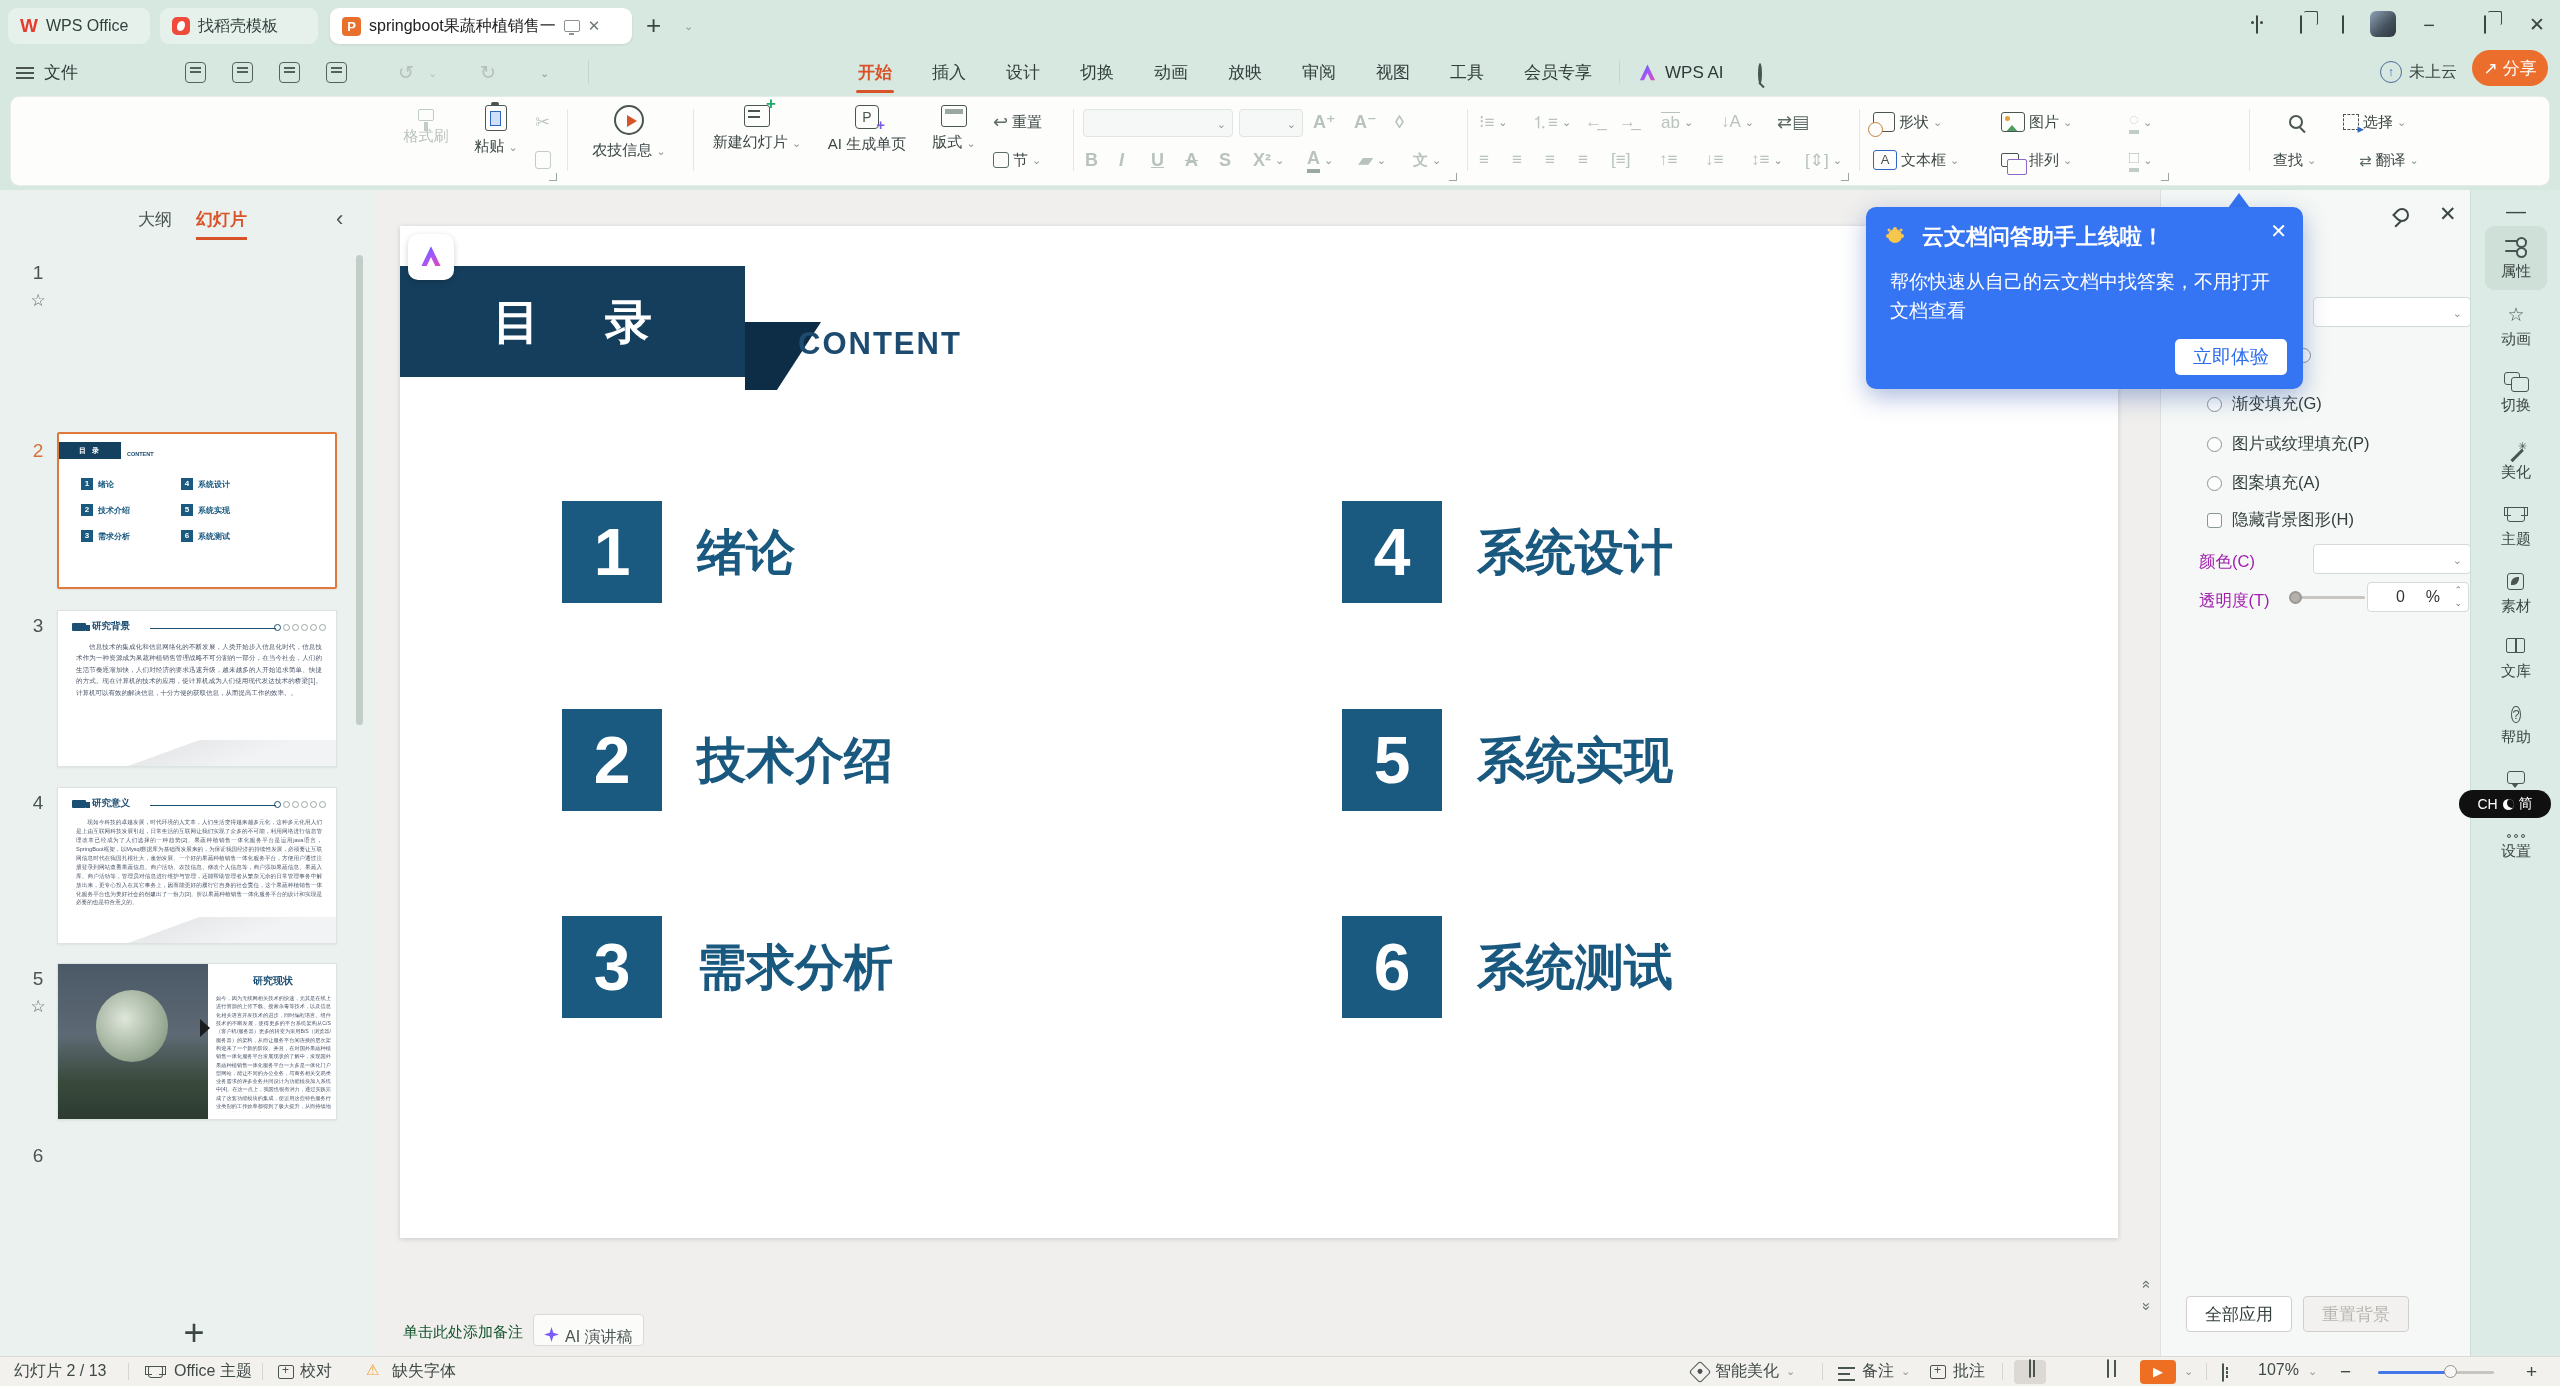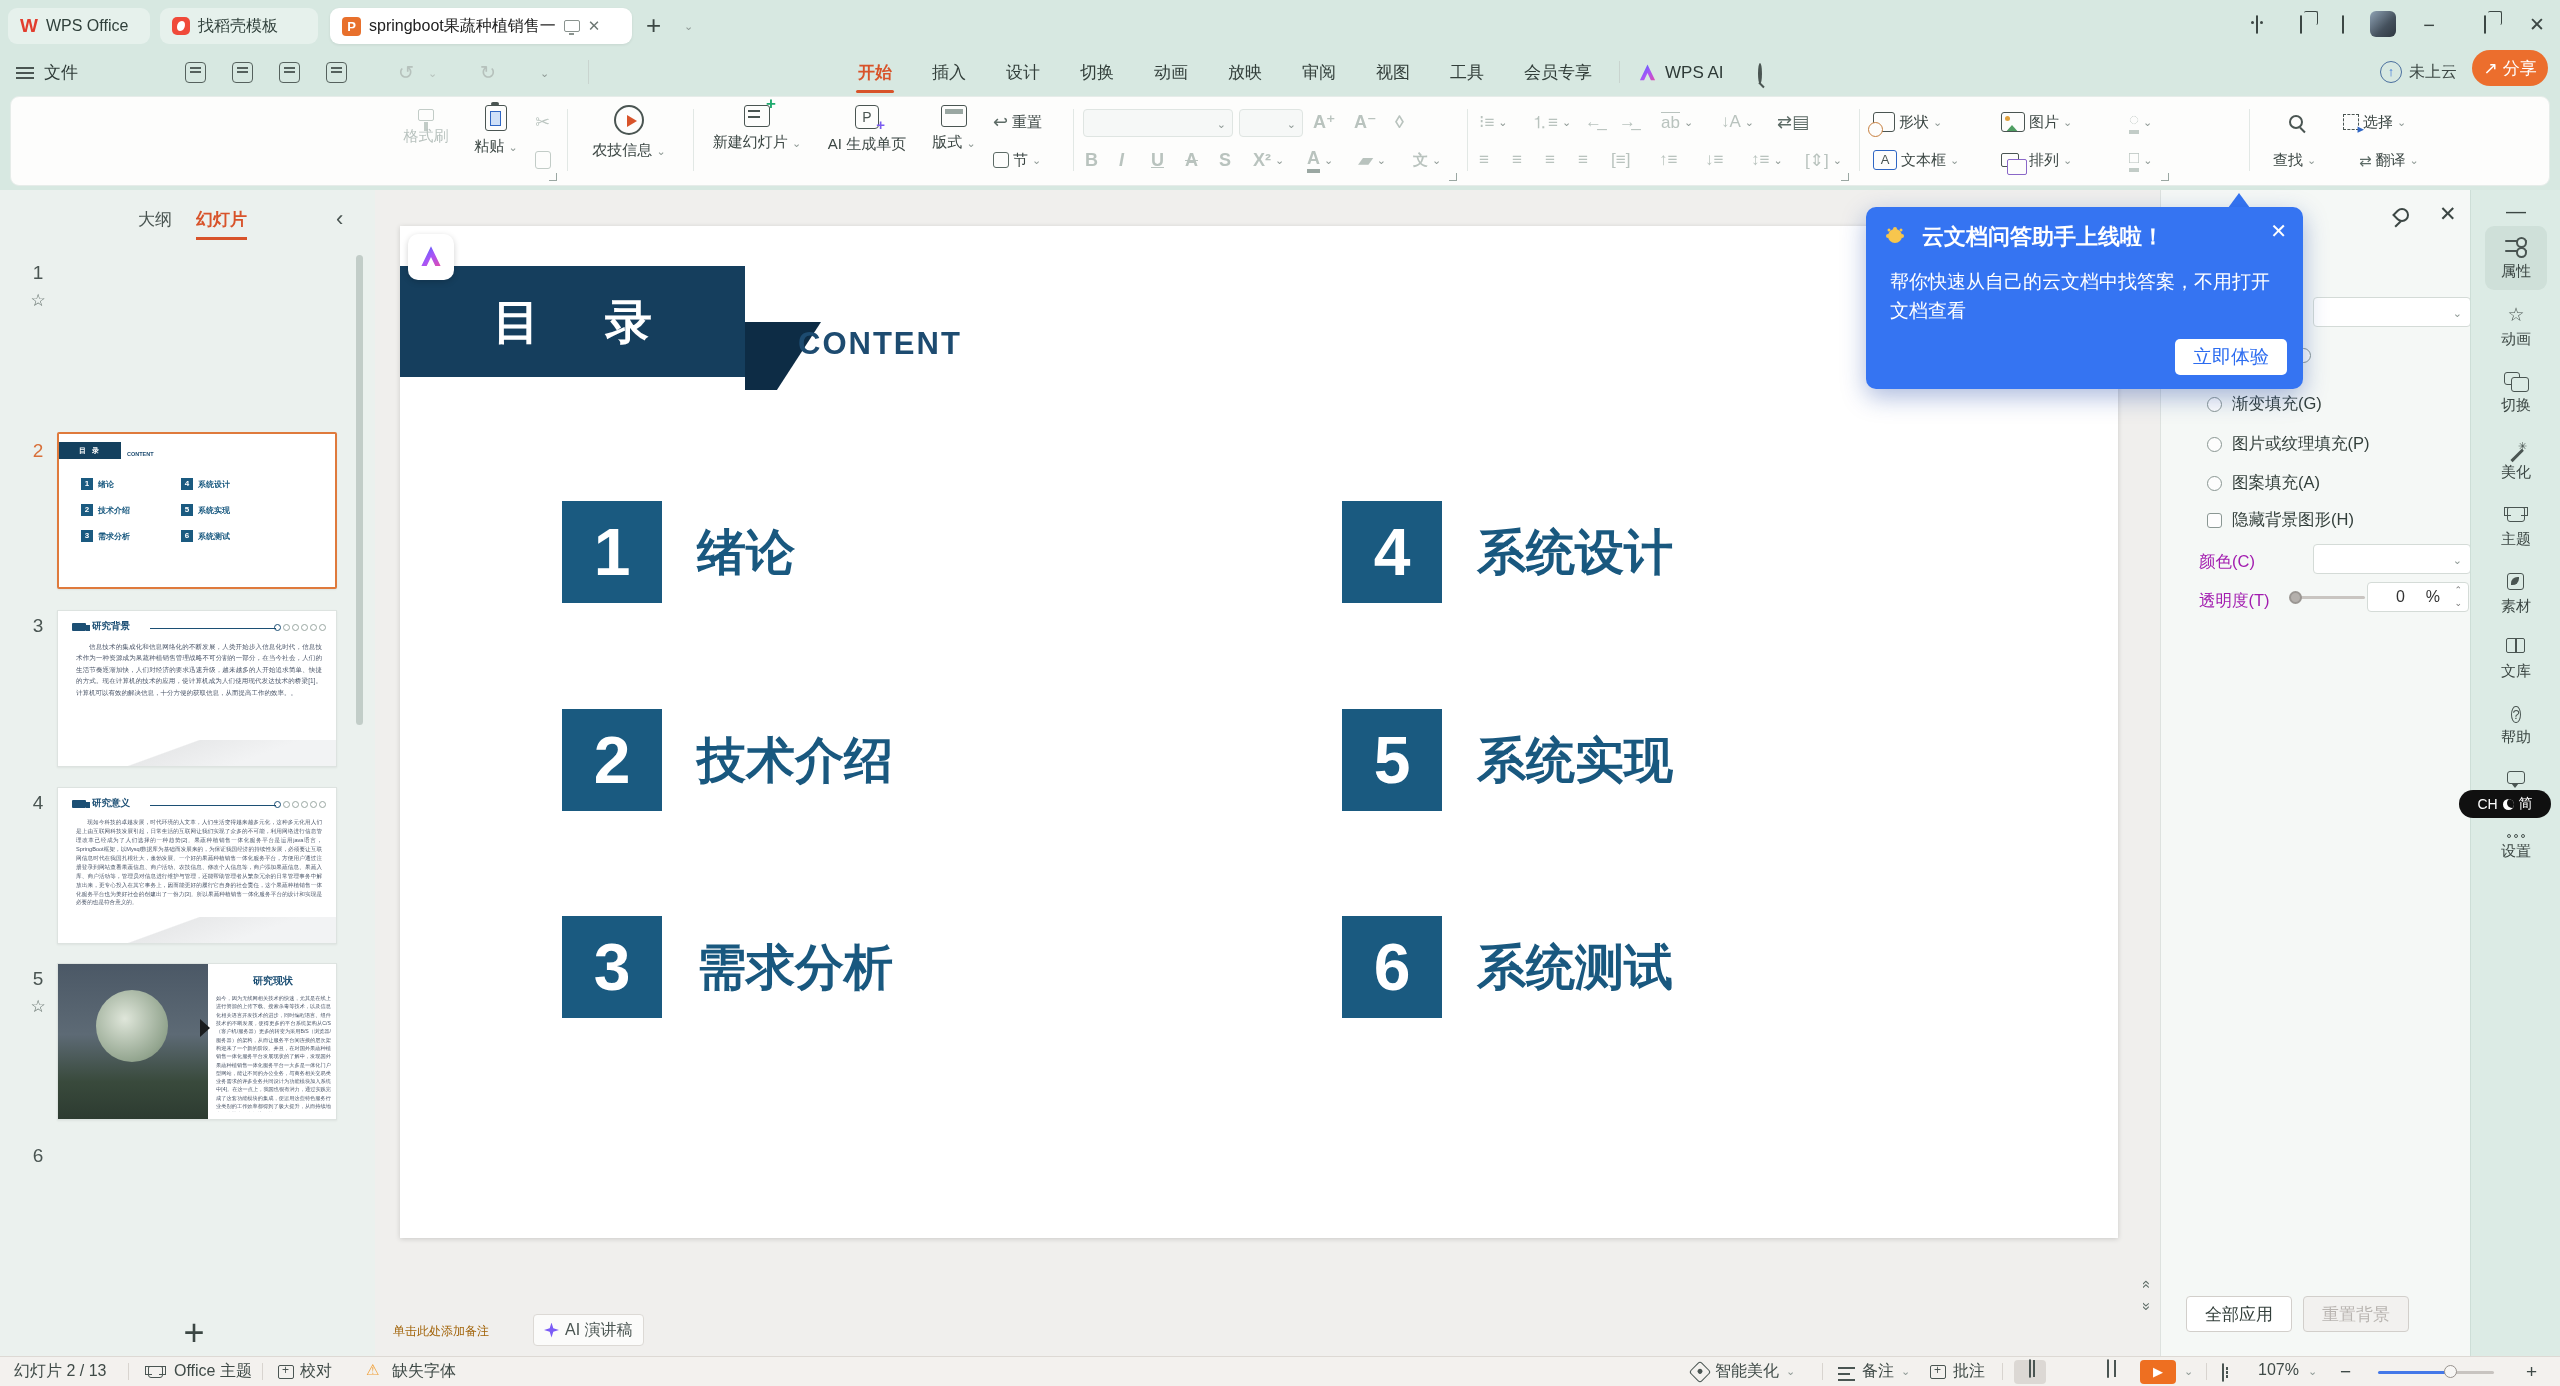--- a/index.html
+++ b/index.html
@@ -113,22 +113,22 @@
 #canvas{position:absolute;left:375px;top:190px;width:1785px;height:1166px;background:#f0efed}
 #slide{position:absolute;left:25px;top:36px;width:1718px;height:1012px;background:#fff;box-shadow:0 1px 5px rgba(0,0,0,.16)}
 #toc-band{position:absolute;left:0;top:40px;width:345px;height:111px;background:#153e5d;color:#fff;font-size:47px;font-weight:bold;text-align:center;line-height:111px;letter-spacing:26px;text-indent:26px}
 #toc-wedge{position:absolute;left:345px;top:96px;width:76px;height:68px;background:#0d2c45;clip-path:polygon(0 0,100% 0,42% 100%,0 100%)}
 #toc-content{position:absolute;left:398px;top:100px;font-size:31px;font-weight:bold;color:#1d4b70;letter-spacing:2px}
 .toc-sq{position:absolute;width:100px;height:102px;background:#1a5a80;color:#fff;font-size:66px;font-weight:bold;text-align:center;line-height:102px}
 .toc-lb{position:absolute;font-size:49px;font-weight:bold;color:#19587f;line-height:102px;white-space:nowrap}
 #ai-float{position:absolute;left:33px;top:44px;width:46px;height:46px;background:#fff;border-radius:10px;box-shadow:0 2px 6px rgba(0,0,0,.18);display:flex;align-items:center;justify-content:center}
 #ai-float .ai-logo{width:24px;height:24px}
 .pgchev{position:absolute;left:1768px;font-size:15px;color:#5d6b66;transform:rotate(90deg)}
-#notes-ph{position:absolute;left:18px;top:1133px;font-size:12px;color:#a16207}
-#ai-script{position:absolute;left:158px;top:1124px;height:32px;border:1px solid #dcd9d5;background:#fbfbfa;border-radius:4px;display:flex;align-items:center;gap:6px;padding:12px 10px;font-size:16px;color:#4a5552}
+#notes-ph{position:absolute;left:28px;top:1133px;font-size:15px;color:#14532d}
+#ai-script{position:absolute;left:158px;top:1124px;height:32px;border:1px solid #dcd9d5;background:#fbfbfa;border-radius:4px;display:flex;gap:6px;padding:12px 10px;font-size:16px;color:#4a5552}
 .spark{width:15px;height:15px;clip-path:polygon(50% 0,62% 38%,100% 50%,62% 62%,50% 100%,38% 62%,0 50%,38% 38%);background:#7b5cf6}
 
 #taskpane{position:absolute;left:2160px;top:190px;width:310px;height:1166px;background:#f5f8f6;border-left:1px solid #dde2df}
 .pin{position:absolute;left:232px;top:16px;width:18px;height:18px}
 .pin:before{content:"";position:absolute;left:2px;top:2px;width:10px;height:10px;border:2px solid #3c4744;border-radius:50% 50% 50% 0;transform:rotate(45deg)}
 .pin:after{content:"";position:absolute;left:1px;bottom:-1px;width:8px;height:2px;background:#3c4744;transform:rotate(-45deg)}
 .pane-x{position:absolute;left:278px;top:12px;font-size:21px;color:#3c4744}
 .psel{position:absolute;background:#fff;border:1px solid #d4dbd7;border-radius:4px;height:30px}
 .psel .caret{position:absolute;right:8px;top:9px}
 .radio{width:15px;height:15px;border:1.6px solid #8a9793;border-radius:50%;background:#fdfdfd}

